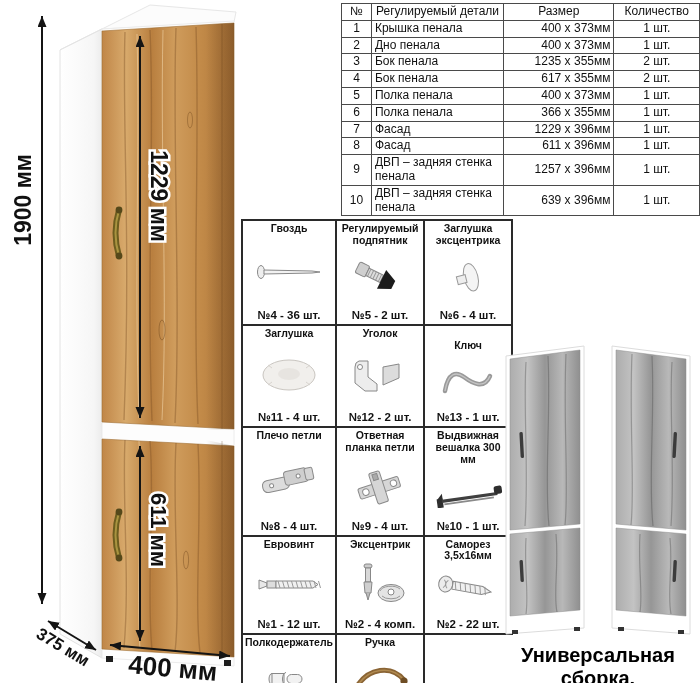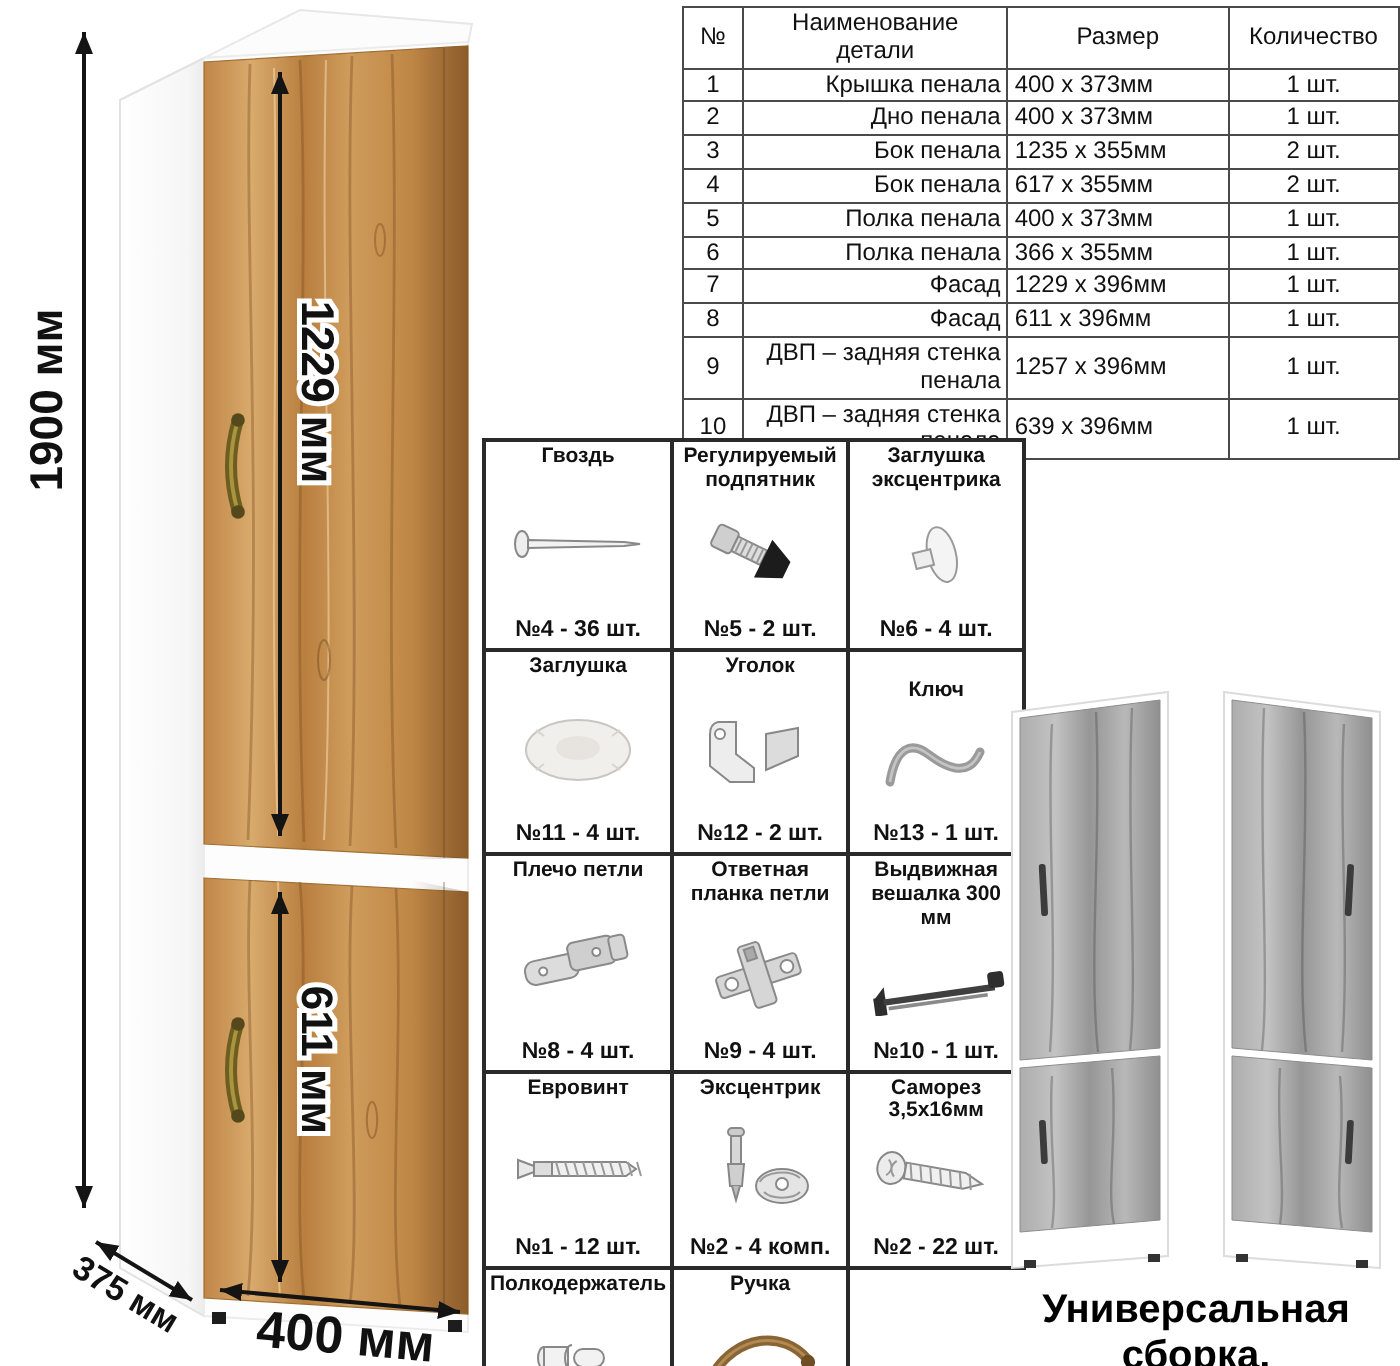--- a/index.html
+++ b/index.html
@@ -5,22 +5,22 @@
   html,body{margin:0;padding:0;background:#fff;}
   .canvas{position:relative;width:700px;height:683px;background:#fff;overflow:hidden;
           font-family:"Liberation Sans",sans-serif;color:#111;}
   
   .parts-table{position:absolute;left:341px;top:3px;border-collapse:collapse;
                font-size:12px;line-height:1.15;}
   .parts-table td,.parts-table th{border:1px solid #4a4a4a;padding:1px 3px;
                font-weight:normal;vertical-align:middle;}
   .parts-table th{text-align:center;}
   .col-num{width:24px;text-align:center;}
-  .col-name{width:130px;text-align:right;}
-  .col-size{width:110px;text-align:left;}
+  .col-name{width:130px;text-align:left;}
+  .col-size{width:110px;text-align:right;}
   .col-qty{width:80px;text-align:center;}
   
   .hw{position:absolute;left:241px;top:219px;border-collapse:collapse;}
   .hw td{border:2px solid #2a2a2a;width:82px;height:84px;padding:2px;
          vertical-align:top;background:#fff;}
   .hw td.empty{border:none;background:transparent;}
   .hw-cell{display:flex;flex-direction:column;align-items:center;
            justify-content:space-between;height:100%;gap:12px;}
   .hw-title{font-weight:bold;font-size:10.5px;text-align:center;line-height:1.12;}
   .hw-icon{flex:1;display:flex;align-items:center;justify-content:center;}
@@ -128,21 +128,21 @@
     <g>
       <line x1="110" y1="645" x2="230" y2="656" stroke="#141414" stroke-width="2" marker-start="url(#mS)" marker-end="url(#mE)"></line>
     </g>
     <text class="dim-label" font-size="26" text-anchor="middle" transform="translate(172,677) rotate(5)">400 мм</text>
   </svg>
 
   <table class="parts-table">
     <tbody>
         <tr>
       <th class="col-num">№</th>
-      <th class="col-name">Наименование детали</th>
+      <th class="col-name">Регулируемый детали</th>
       <th class="col-size">Размер</th>
       <th class="col-qty">Количество</th>
     </tr>
     <tr>
           <td class="col-num">1</td>
           <td class="col-name">Крышка пенала</td>
           <td class="col-size">400 x 373мм</td>
           <td class="col-qty">1 шт.</td>
         </tr>
     <tr>

